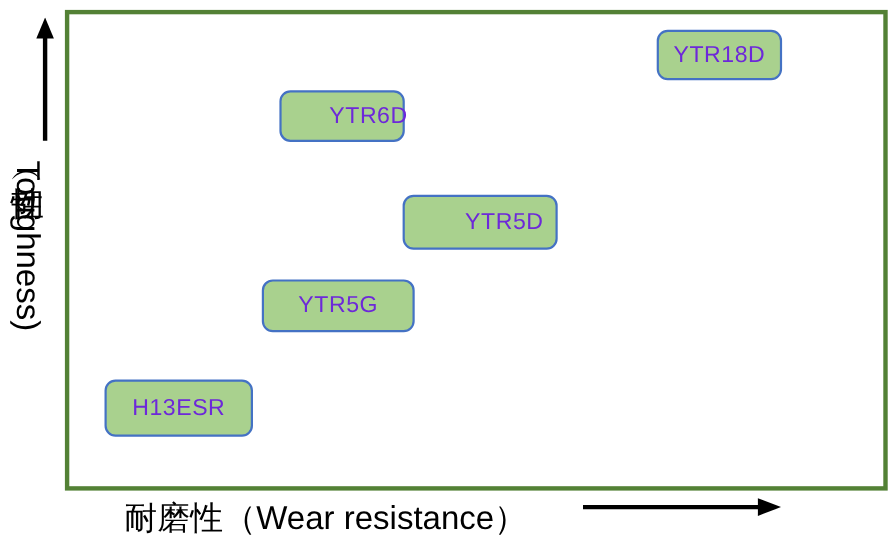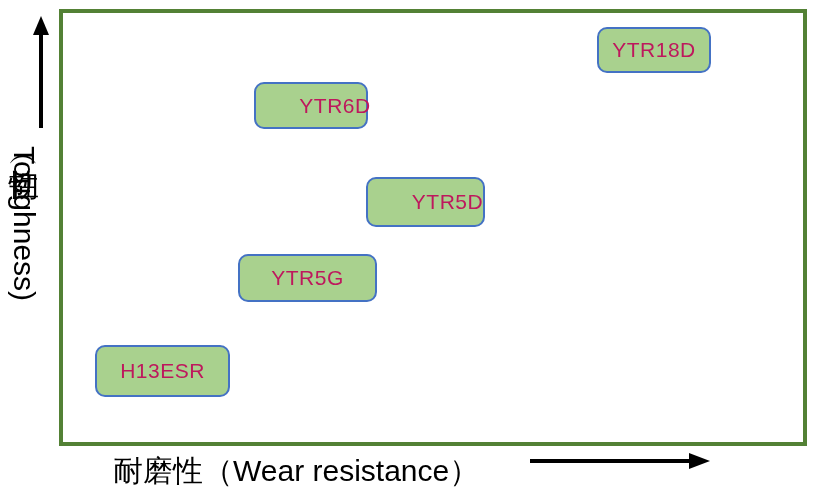--- a/index.html
+++ b/index.html
@@ -26,26 +26,26 @@
   .mat-box {
     position: absolute;
     box-sizing: border-box;
     background: #a9d18e;
     border: 2px solid #4472c4;
     border-radius: 10px;
     display: flex;
     align-items: center;
     justify-content: center;
     font-size: 21px;
-    color: #be185d;
+    color: #6d28d9;
     letter-spacing: 0.5px;
   }
   #box-ytr18d { left: 597px; top: 27px;  width: 114px; height: 46px; }
   #box-ytr6d  { left: 254px; top: 82px;  width: 114px; height: 47px; padding-left: 48px; }
-  #box-ytr5d  { left: 366px; top: 177px; width: 119px; height: 50px; padding-left: 44px; }
+  #box-ytr5d  { left: 366px; top: 177px; width: 141px; height: 50px; padding-left: 44px; }
   #box-ytr5g  { left: 238px; top: 254px; width: 139px; height: 48px; }
   #box-h13esr { left: 95px;  top: 345px; width: 135px; height: 52px; }
   
   #y-axis-label {
     position: absolute;
     left: 0px;
     top: 146px;
     width: 46px;
     height: 290px;
     writing-mode: vertical-rl;

